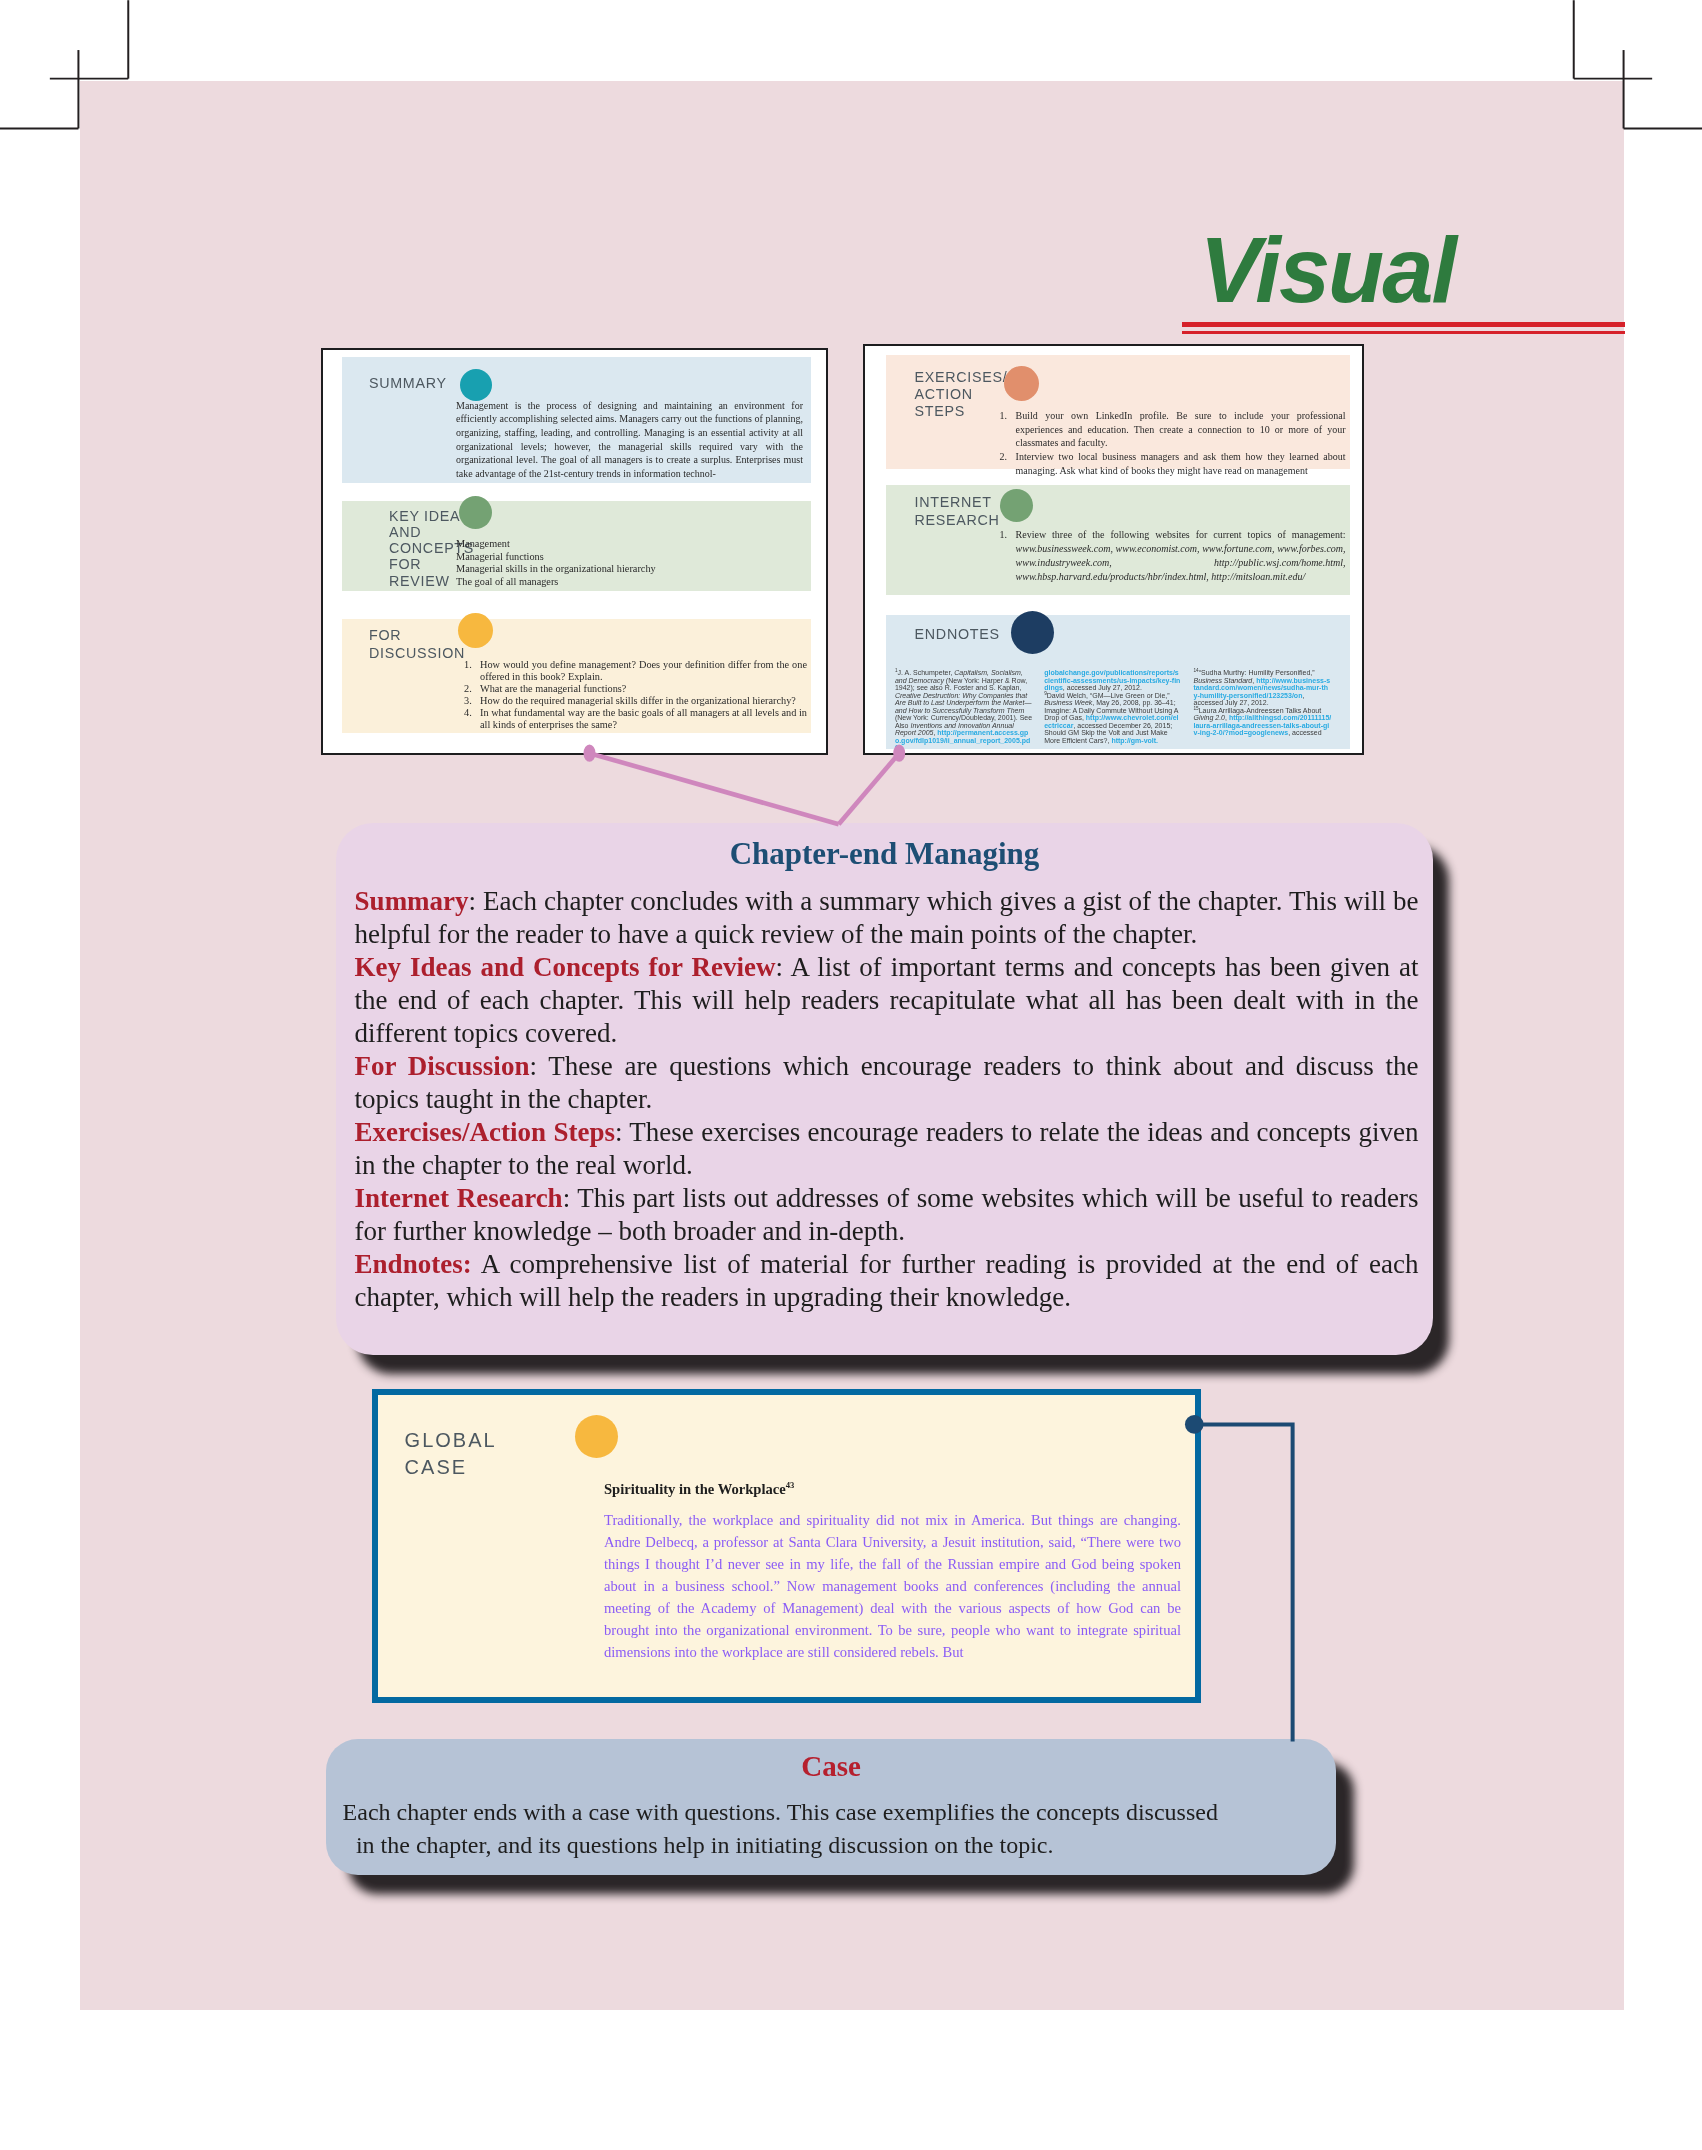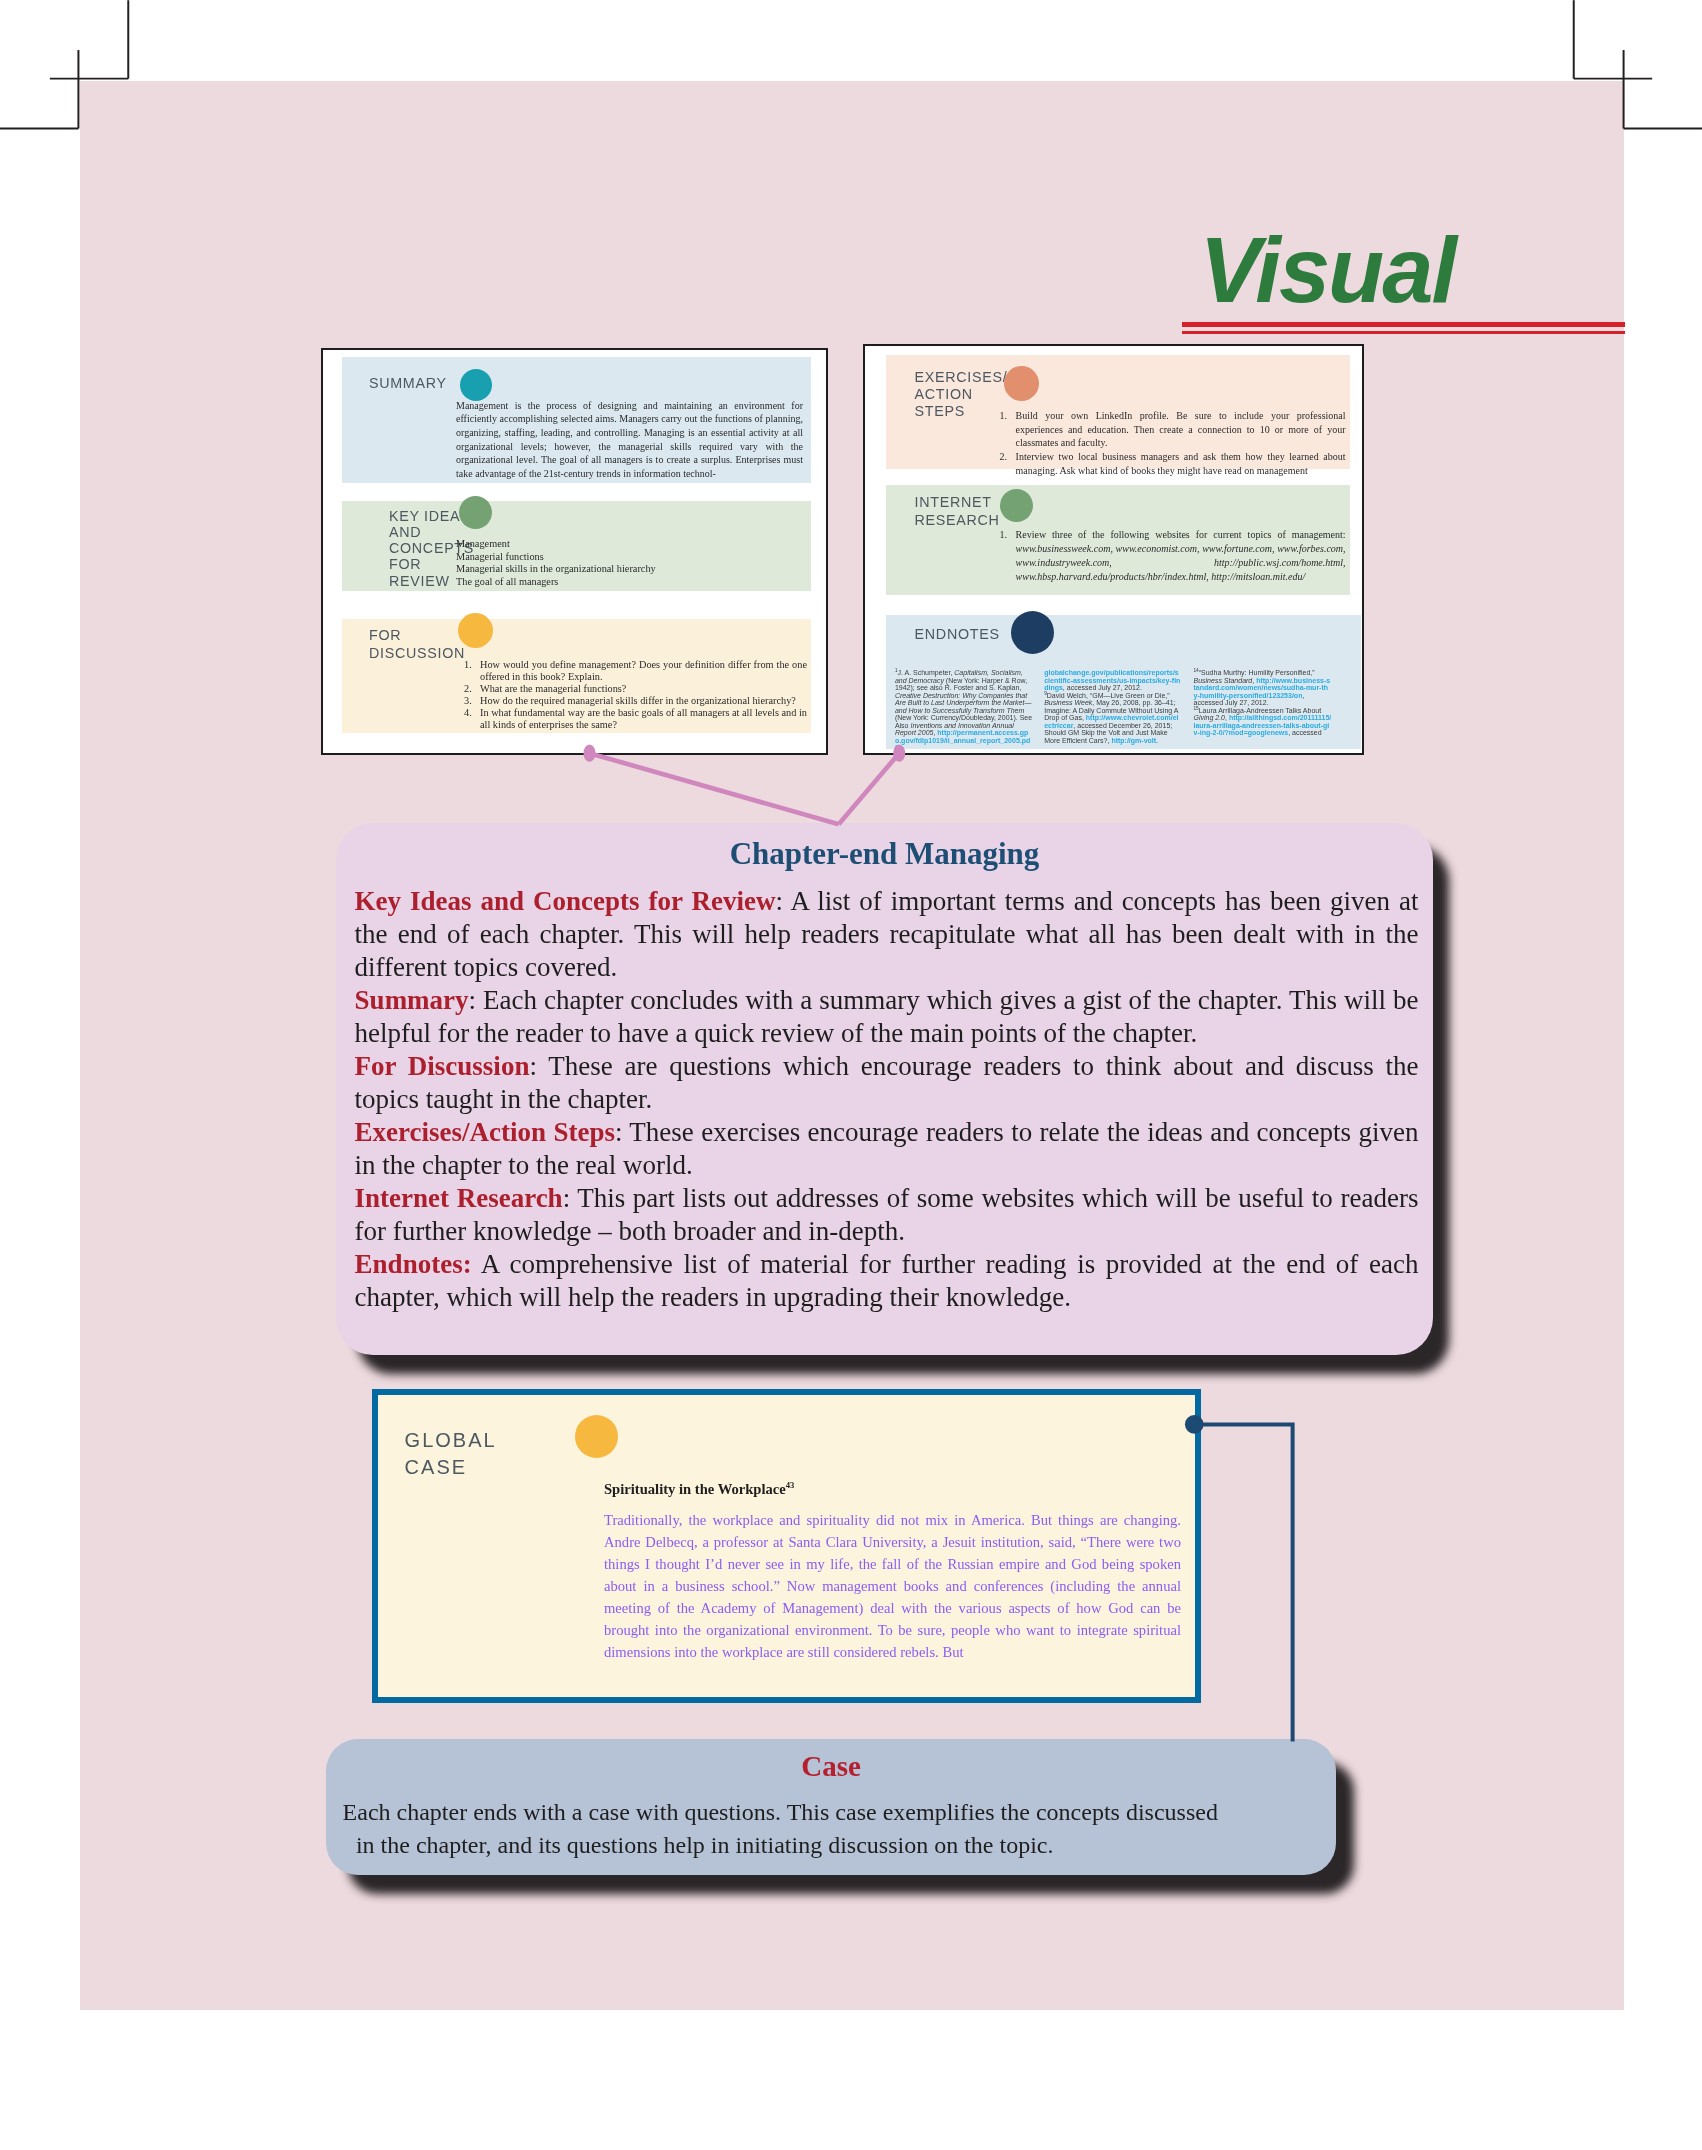--- a/index.html
+++ b/index.html
@@ -28,21 +28,21 @@
   .num-list{position:absolute;font-family:"Liberation Serif", serif;color:#2b2b2b;}
   .num-row{display:flex;}
   .num-row .num{flex:0 0 16px;text-align:left;}
   .num-row .txt{flex:1;text-align:justify;}
 
   .p-summary{left:19px;top:6.6px;width:469px;height:126px;background:#dbe8f0;}
   .p-keyideas{left:19px;top:151px;width:469px;height:90px;background:#dfe9d9;}
   .p-discussion{left:19px;top:269px;width:469px;height:114px;background:#fbf0da;}
   .p-exercises{left:20.6px;top:9.3px;width:464px;height:114px;background:#fae8dd;}
   .p-internet{left:20.6px;top:139px;width:464px;height:110px;background:#dfe9d9;}
-  .p-endnotes{left:20.6px;top:269px;width:464px;height:134px;background:#dbe8f0;padding-left:11px;}
+  .p-endnotes{left:20.6px;top:269px;width:464px;height:134px;background:#dbe8f0;}
 
   .keyideas-items div{white-space:nowrap;}
 
   
   .endnote-cols{position:absolute;left:9.3px;top:54px;display:flex;gap:11.3px;
     font-family:"Liberation Sans", sans-serif;font-size:7px;line-height:7.5px;color:#3b3b3b;}
   .endnote-col{width:138px;text-align:left;overflow-wrap:anywhere;}
   .seg-i{font-style:italic;}
   .seg-l{color:#2aabe2;font-weight:700;word-break:break-all;}
   .endnote-col sup{font-size:4.7px;line-height:0;}
@@ -172,22 +172,22 @@
         <div class="endnote-col"><sup>1</sup><span>J. A. Schumpeter, </span><span class="seg-i">Capitalism, Socialism, and Democracy</span><span> (New York: Harper &amp; Row, 1942);  see also R. Foster and S. Kaplan, </span><span class="seg-i">Creative Destruction: Why Companies that Are Built to Last Underperform the Market—and How to Successfully Transform Them</span><span> (New York: Currency/Doubleday, 2001). See Also </span><span class="seg-i">Inventions and Innovation Annual Report 2005</span><span>, </span><span class="seg-l">http://permanent.access.gpo.gov/fdlp1019/ii_annual_report_2005.pdf</span><span>,</span></div>
         <div class="endnote-col"><span class="seg-l">globalchange.gov/publications/reports/scientific-assessments/us-impacts/key-findings</span><span>, accessed July 27, 2012.</span><br><sup>9</sup><span>David Welch, “GM—Live Green or Die,” </span><span class="seg-i">Business Week</span><span>, May 26, 2008, pp. 36–41; Imagine: A Daily Commute Without Using A Drop of Gas, </span><span class="seg-l">http://www.chevrolet.com/electriccar</span><span>, accessed December 26, 2015; Should GM Skip the Volt and Just Make More Efficient Cars?, </span><span class="seg-l">http://gm-volt.</span></div>
         <div class="endnote-col"><sup>14</sup><span>“Sudha Murthy: Humility Personified,” </span><span class="seg-i">Business Standard</span><span>, </span><span class="seg-l">http://www.business-standard.com/women/news/sudha-mur-thy-humility-personified/123253/on</span><span>, accessed July 27, 2012.</span><br><sup>15</sup><span>Laura Arrillaga-Andreessen Talks About </span><span class="seg-i">Giving 2.0</span><span>, </span><span class="seg-l">http://allthingsd.com/20111115/laura-arrillaga-andreessen-talks-about-giv-ing-2-0/?mod=googlenews</span><span>, accessed</span></div>
       </div>
     </div>
   </div>
 
   <div class="features-box">
     <div class="features-title">Chapter-end Managing</div>
     <div class="features-body">
+      <p><span class="lead-red">Summary</span><span>: Each chapter concludes with a summary which gives a gist of the chapter. This will be helpful for the reader to have a quick review of the main points of the chapter.</span></p>
       <p><span class="lead-red">Key Ideas and Concepts for Review</span><span>: A list of important terms and concepts has been given at the end of each chapter. This will help readers recapitulate what all has been dealt with in the different topics covered.</span></p>
-      <p><span class="lead-red">Summary</span><span>: Each chapter concludes with a summary which gives a gist of the chapter. This will be helpful for the reader to have a quick review of the main points of the chapter.</span></p>
       <p><span class="lead-red">For Discussion</span><span>: These are questions which encourage readers to think about and discuss the topics taught in the chapter.</span></p>
       <p><span class="lead-red">Exercises/Action Steps</span><span>: These exercises encourage readers to relate the ideas and concepts given in the chapter to the real world.</span></p>
       <p><span class="lead-red">Internet Research</span><span>: This part lists out addresses of some websites which will be useful to readers for further knowledge – both broader and in-depth.</span></p>
       <p><span class="lead-red">Endnotes:</span><span> A comprehensive list of material for further reading is provided at the end of each chapter, which will help the readers in upgrading their knowledge.</span></p>
     </div>
   </div>
 
   <div class="gc-card">
     <div class="gc-label">GLOBAL
 CASE</div>

